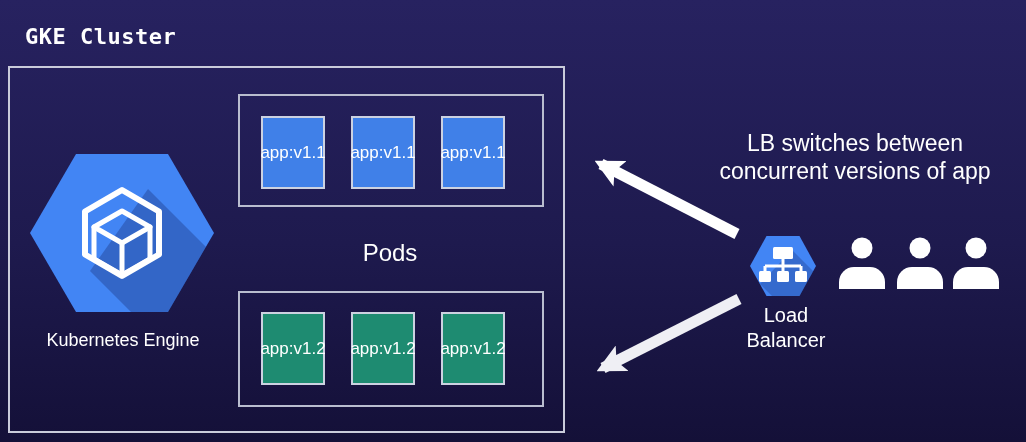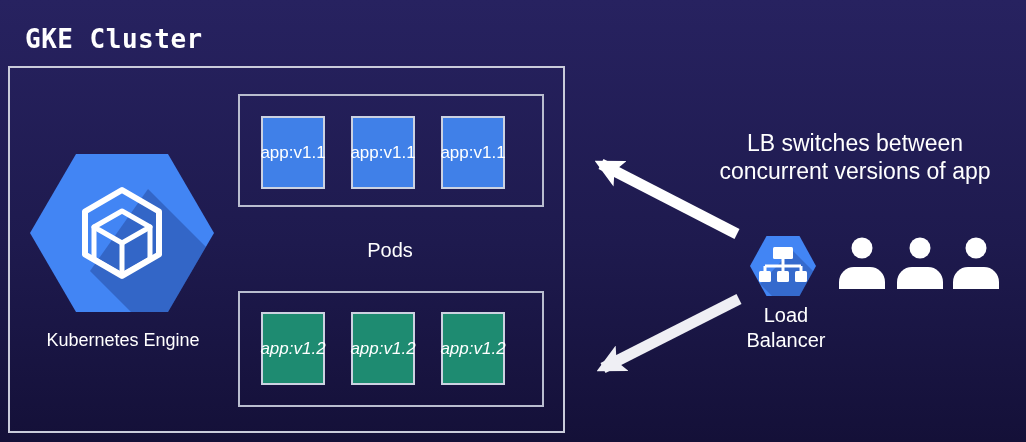--- a/index.html
+++ b/index.html
@@ -8,45 +8,45 @@
     width:1026px;height:442px;
     overflow:hidden;
     background:linear-gradient(180deg,#272260 0%,#1e1a4e 55%,#141038 100%);
     font-family:"Liberation Sans",sans-serif;
     color:#ffffff;
     -webkit-font-smoothing:antialiased;
   }
   .title{
     position:absolute;left:25px;top:24px;
     font-family:"DejaVu Sans Mono",monospace;
-    font-weight:bold;font-size:26px;letter-spacing:0.5px;
+    font-weight:bold;font-size:22px;letter-spacing:0.5px;
   }
   .cluster-box{
     position:absolute;left:8px;top:66px;width:557px;height:367px;
     border:2px solid #c9cbda;box-sizing:border-box;
   }
   .pods-box{
     position:absolute;left:238px;width:306px;
     border:2px solid #b9bdcf;box-sizing:border-box;
   }
   .pods-box.v11{top:94px;height:113px;}
   .pods-box.v12{top:291px;height:116px;}
   .pod{
     position:absolute;width:64px;height:73px;box-sizing:border-box;
     border:2px solid #ccd2e1;
     display:flex;align-items:center;justify-content:center;
     font-size:17px;color:#ffffff;white-space:nowrap;
   }
   .pod.blue{background:#4080e8;}
-  .pod.green{background:#1e8b71;font-style:italic;}
+  .pod.green{background:#1e8b71;}
   .pod.c1{left:261px}.pod.c2{left:351px}.pod.c3{left:441px}
   .pod.r1{top:116px}.pod.r2{top:312px}
   .pods-label{
     position:absolute;left:338px;top:239px;width:104px;
-    text-align:center;font-size:20px;
+    text-align:center;font-size:24px;
   }
   .ke-icon{position:absolute;left:28px;top:151px;}
   .ke-label{
     position:absolute;left:28px;top:330px;width:190px;
     text-align:center;font-size:18px;
   }
   .arrows{position:absolute;left:0;top:0;pointer-events:none;}
   .annotation{
     position:absolute;left:680px;top:130px;width:350px;
     text-align:center;font-size:23px;line-height:1.2;

